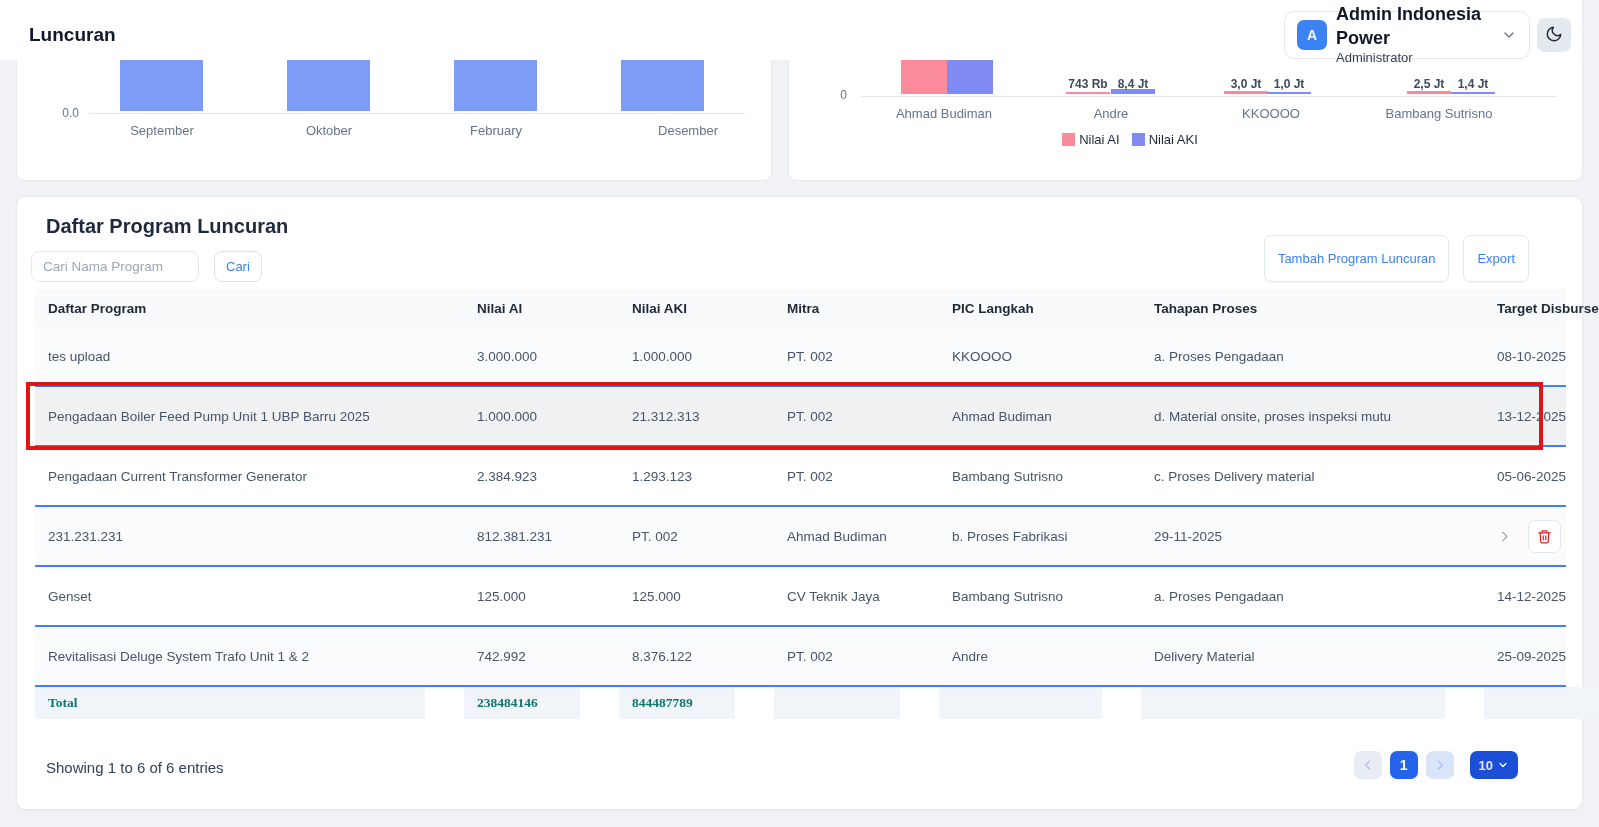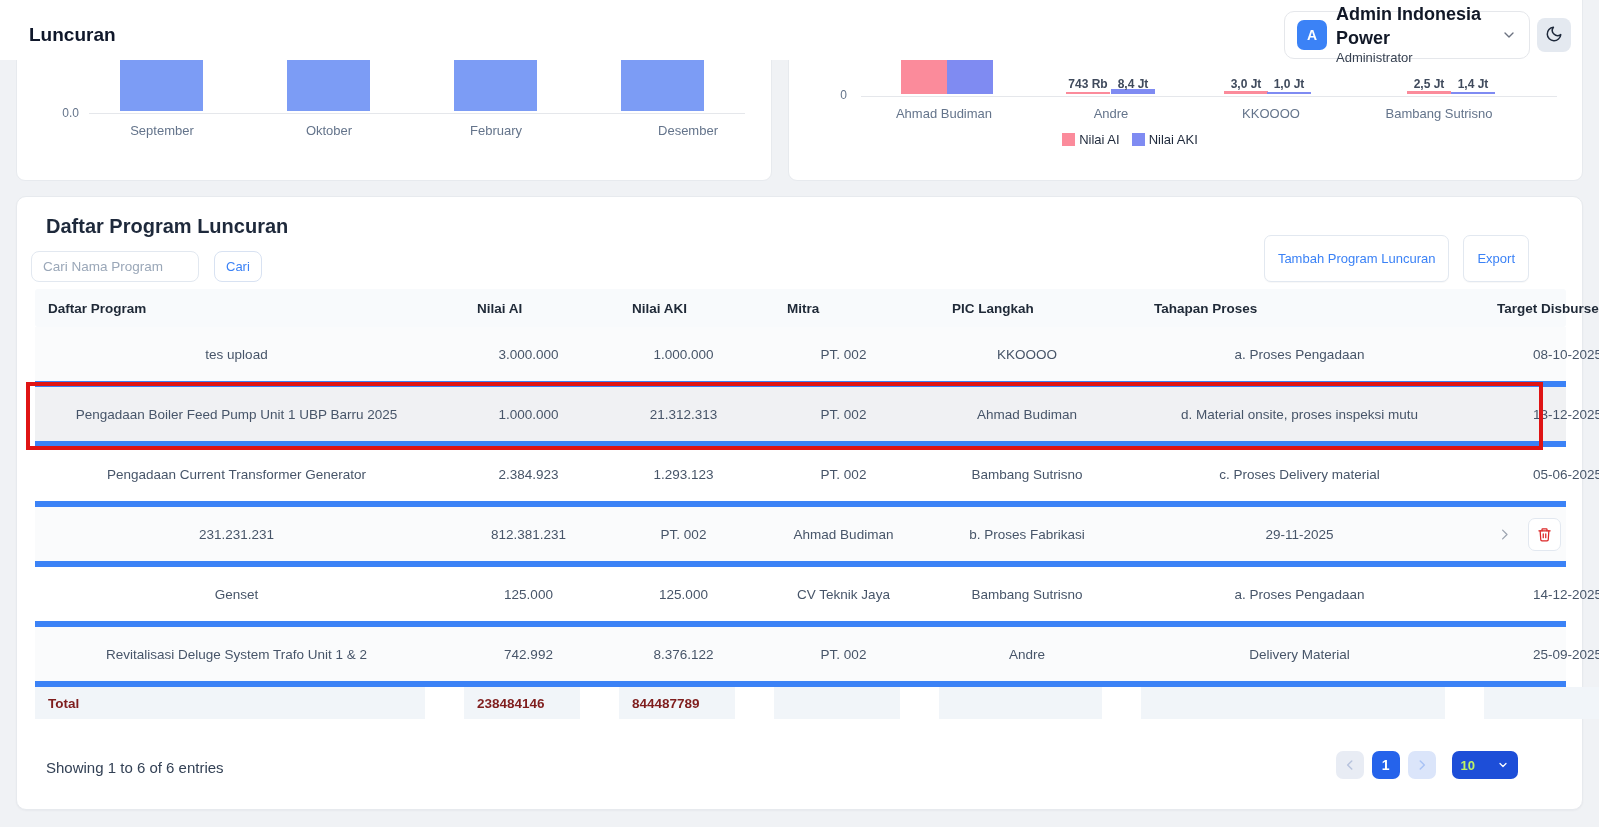--- a/index.html
+++ b/index.html
@@ -67,42 +67,42 @@
   .search-input::placeholder { color:#9aa7b8; }
   .cari-btn { height:31px; padding:0 11px; background:#fff; border:1px solid #d8e2f2; border-radius:8px;
     color:#3b82f6; font-size:13px; font-family:inherit; cursor:pointer; }
 
   
   .table { position:absolute; left:18px; top:92px; width:1531px; }
   .t-row { display:grid; grid-template-columns:390px 116px 116px 126px 163px 304px 154px 162px; align-items:center;gap:39px; }
   .t-cell { padding-left:13px; font-size:13.5px; overflow:hidden; white-space:nowrap; text-overflow:ellipsis; }
   .t-head { background:#f8fafc; height:38px; border-radius:3px; }
   .t-head .t-cell { font-weight:bold; color:#1f2937; font-size:13.5px; }
-  .t-body { height:60px; border-bottom:6px solid #3b82f6; color:#475569; background:#fff;text-align:center; }
+  .t-body { height:60px; border-bottom:2px solid #3b82f6; color:#475569; background:#fff; }
   .t-body.stripe { background:#fafbfc; }
   .t-body.hl { background:#f0f1f3; }
   .aksi-cell { display:flex; align-items:center; gap:16px; }
   .row-chevron { display:flex; cursor:pointer; }
   .trash-btn { width:33px; height:33px; background:#fff; border:1px solid #e2e8f0; border-radius:7px;
     display:flex; align-items:center; justify-content:center; cursor:pointer; }
   .t-total { height:32px; }
-  .t-total .t-cell { background:#f1f5f9; height:32px; display:flex; align-items:center; font-weight:bold; color:#7f1d1d; }
+  .t-total .t-cell { background:#f1f5f9; height:32px; display:flex; align-items:center; font-weight:bold; color:#0f766e;font-family:Liberation Serif, serif; }
   .t-total .t-cell.no-bg { background:transparent; }
 
   
   .showing { position:absolute; left:29px; top:562px; font-size:15px; color:#334155; }
   .pagination { position:absolute; right:64px; top:554px; display:flex; gap:8px; align-items:center; }
   .pg-btn { width:28px; height:28px; border:none; border-radius:7px; display:flex; align-items:center;
     justify-content:center; font-size:14px; font-family:inherit; cursor:pointer; }
   .pg-prev { background:#e8ecf4; }
   .pg-current { background:#2563eb; color:#fff; font-weight:bold; }
   .pg-next { background:#dbe5fa; }
-  .pg-size { height:28px; min-width:48px; border:none; border-radius:7px; background:#1d4ed8; color:#bef264;
+  .pg-size { height:28px; min-width:48px; border:none; border-radius:7px; background:#1d4ed8; color:#e5e5e5;
     font-size:13px; font-weight:bold; font-family:inherit; display:flex; align-items:center; justify-content:center;
-    gap:22px; padding:0 9px; cursor:pointer; margin-left:8px; }
+    gap:4px; padding:0 9px; cursor:pointer; margin-left:8px; }
 
   
   .annotation { position:absolute; left:26px; top:382px; width:1517px; height:68px;
     border:4px solid #df1414; z-index:50; pointer-events:none; }
 </style>
 </head>
 <body>
 
 <div class="chart-card" id="chartL">
   <div class="lbar" style="left:103px"></div>

